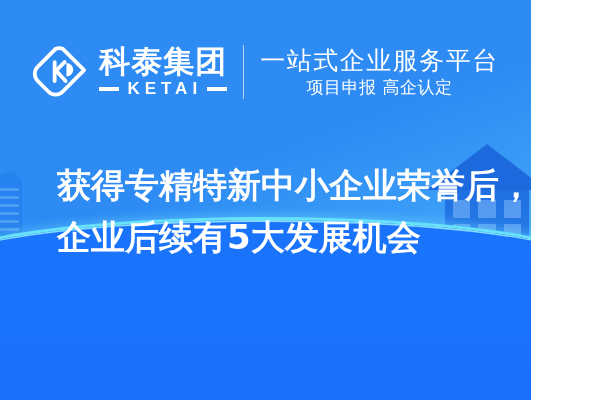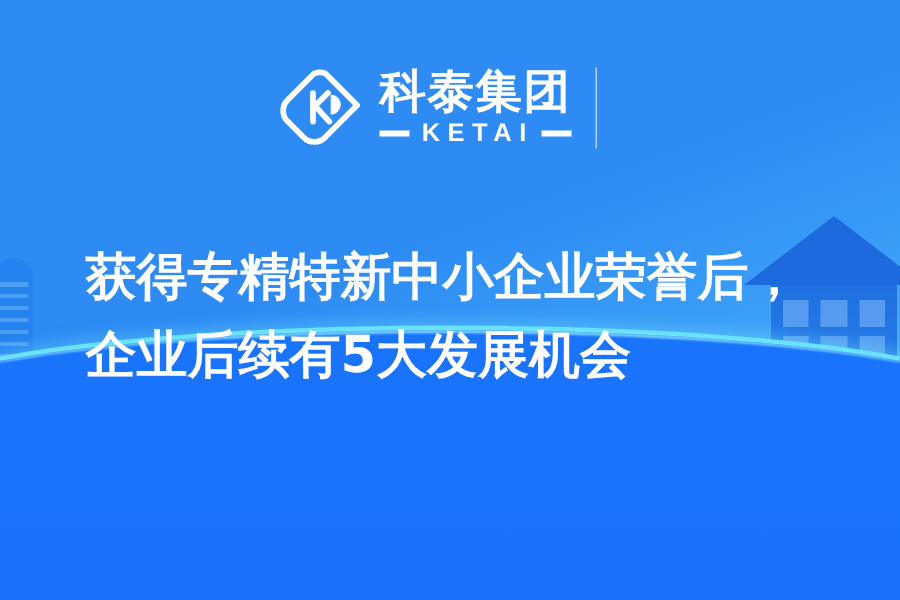--- a/index.html
+++ b/index.html
@@ -2,21 +2,21 @@
 <html><head>
 <meta charset="utf-8">
 <style>
   html, body {
     margin: 0;
     padding: 0;
     background: #ffffff;
   }
   #banner {
     position: relative;
-    width: 600px;
+    width: 531px;
     height: 400px;
     overflow: hidden;
     font-family: "Liberation Sans", "DejaVu Sans", sans-serif;
     background: #2b8bf2;
   }
 
   
   .bg-sky {
     position: absolute;
     inset: 0;
@@ -317,17 +317,21 @@
         <span class="brand-en-row">
           <span class="rule"></span>
           <span class="brand-en">KETAI</span>
           <span class="rule"></span>
         </span>
       </span>
     </div>
 
     <div class="divider"></div>
 
+    <div class="slogan">
+      <span class="slogan-main">一站式企业服务平台</span>
+      <span class="slogan-sub">项目申报 高企认定</span>
+    </div>
   </div>
 
   <div class="headline">获得专精特新中小企业荣誉后，企业后续有5大发展机会</div>
 
 </div>
 
 </body></html>

